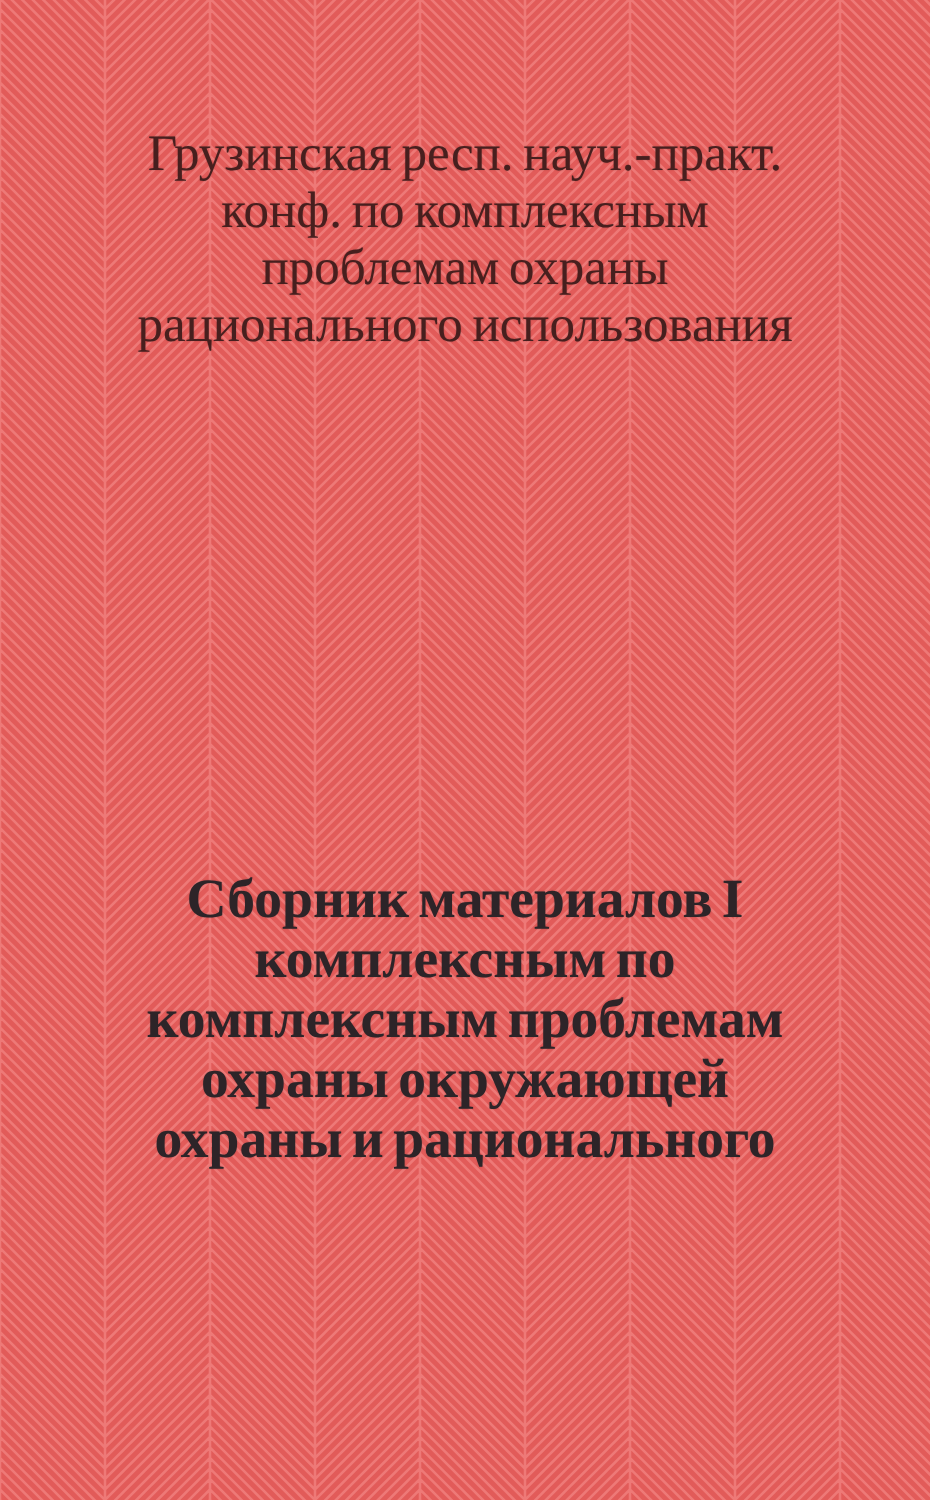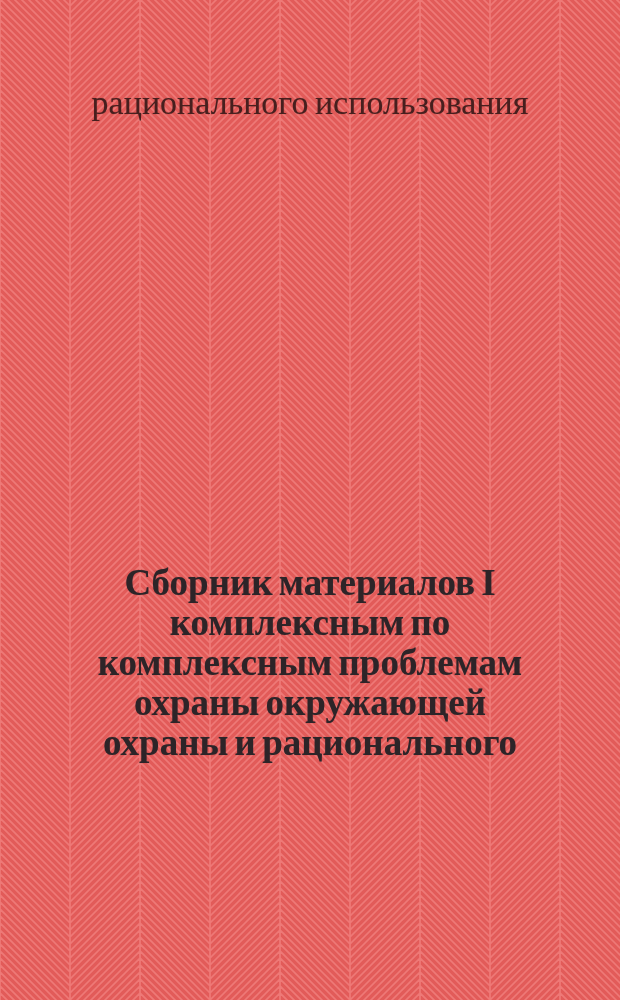--- a/index.html
+++ b/index.html
@@ -34,21 +34,21 @@
   .header{
     top:84px;
     font-size:34px;
     line-height:38px;
     font-weight:400;
     color:var(--header-ink);
     word-spacing:-2px;
     text-shadow:0 0 1px rgba(71,31,30,0.40);
   }
   .title{
-    top:563px;
+    top:580px;
     font-size:37px;
     line-height:40px;
     font-weight:700;
     color:var(--title-ink);
     word-spacing:-3px;
     text-shadow:0 0 1px rgba(45,36,40,0.35);
   }
 </style>
 </head>
 <body>
@@ -58,20 +58,23 @@
   <svg class="bg" width="620" height="1000" aria-hidden="true">
     <defs>
       <pattern id="zz" width="140" height="280" patternUnits="userSpaceOnUse">
         <path id="zzp" d="M-140 -120 l70 70 l0 35 l70 -70 l0 -35 l70 70 l0 35 l70 -70 l0 -35 l70 70 l0 35 l70 -70 l0 -35 M-140 -113 l70 70 l0 35 l70 -70 l0 -35 l70 70 l0 35 l70 -70 l0 -35 l70 70 l0 35 l70 -70 l0 -35 M-140 -106 l70 70 l0 35 l70 -70 l0 -35 l70 70 l0 35 l70 -70 l0 -35 l70 70 l0 35 l70 -70 l0 -35 M-140 -99 l70 70 l0 35 l70 -70 l0 -35 l70 70 l0 35 l70 -70 l0 -35 l70 70 l0 35 l70 -70 l0 -35 M-140 -92 l70 70 l0 35 l70 -70 l0 -35 l70 70 l0 35 l70 -70 l0 -35 l70 70 l0 35 l70 -70 l0 -35 M-140 -85 l70 70 l0 35 l70 -70 l0 -35 l70 70 l0 35 l70 -70 l0 -35 l70 70 l0 35 l70 -70 l0 -35 M-140 -78 l70 70 l0 35 l70 -70 l0 -35 l70 70 l0 35 l70 -70 l0 -35 l70 70 l0 35 l70 -70 l0 -35 M-140 -71 l70 70 l0 35 l70 -70 l0 -35 l70 70 l0 35 l70 -70 l0 -35 l70 70 l0 35 l70 -70 l0 -35 M-140 -64 l70 70 l0 35 l70 -70 l0 -35 l70 70 l0 35 l70 -70 l0 -35 l70 70 l0 35 l70 -70 l0 -35 M-140 -57 l70 70 l0 35 l70 -70 l0 -35 l70 70 l0 35 l70 -70 l0 -35 l70 70 l0 35 l70 -70 l0 -35 M-140 -50 l70 70 l0 35 l70 -70 l0 -35 l70 70 l0 35 l70 -70 l0 -35 l70 70 l0 35 l70 -70 l0 -35 M-140 -43 l70 70 l0 35 l70 -70 l0 -35 l70 70 l0 35 l70 -70 l0 -35 l70 70 l0 35 l70 -70 l0 -35 M-140 -36 l70 70 l0 35 l70 -70 l0 -35 l70 70 l0 35 l70 -70 l0 -35 l70 70 l0 35 l70 -70 l0 -35 M-140 -29 l70 70 l0 35 l70 -70 l0 -35 l70 70 l0 35 l70 -70 l0 -35 l70 70 l0 35 l70 -70 l0 -35 M-140 -22 l70 70 l0 35 l70 -70 l0 -35 l70 70 l0 35 l70 -70 l0 -35 l70 70 l0 35 l70 -70 l0 -35 M-140 -15 l70 70 l0 35 l70 -70 l0 -35 l70 70 l0 35 l70 -70 l0 -35 l70 70 l0 35 l70 -70 l0 -35 M-140 -8 l70 70 l0 35 l70 -70 l0 -35 l70 70 l0 35 l70 -70 l0 -35 l70 70 l0 35 l70 -70 l0 -35 M-140 -1 l70 70 l0 35 l70 -70 l0 -35 l70 70 l0 35 l70 -70 l0 -35 l70 70 l0 35 l70 -70 l0 -35 M-140 6 l70 70 l0 35 l70 -70 l0 -35 l70 70 l0 35 l70 -70 l0 -35 l70 70 l0 35 l70 -70 l0 -35 M-140 13 l70 70 l0 35 l70 -70 l0 -35 l70 70 l0 35 l70 -70 l0 -35 l70 70 l0 35 l70 -70 l0 -35 M-140 20 l70 70 l0 35 l70 -70 l0 -35 l70 70 l0 35 l70 -70 l0 -35 l70 70 l0 35 l70 -70 l0 -35 M-140 27 l70 70 l0 35 l70 -70 l0 -35 l70 70 l0 35 l70 -70 l0 -35 l70 70 l0 35 l70 -70 l0 -35 M-140 34 l70 70 l0 35 l70 -70 l0 -35 l70 70 l0 35 l70 -70 l0 -35 l70 70 l0 35 l70 -70 l0 -35 M-140 41 l70 70 l0 35 l70 -70 l0 -35 l70 70 l0 35 l70 -70 l0 -35 l70 70 l0 35 l70 -70 l0 -35 M-140 48 l70 70 l0 35 l70 -70 l0 -35 l70 70 l0 35 l70 -70 l0 -35 l70 70 l0 35 l70 -70 l0 -35 M-140 55 l70 70 l0 35 l70 -70 l0 -35 l70 70 l0 35 l70 -70 l0 -35 l70 70 l0 35 l70 -70 l0 -35 M-140 62 l70 70 l0 35 l70 -70 l0 -35 l70 70 l0 35 l70 -70 l0 -35 l70 70 l0 35 l70 -70 l0 -35 M-140 69 l70 70 l0 35 l70 -70 l0 -35 l70 70 l0 35 l70 -70 l0 -35 l70 70 l0 35 l70 -70 l0 -35 M-140 76 l70 70 l0 35 l70 -70 l0 -35 l70 70 l0 35 l70 -70 l0 -35 l70 70 l0 35 l70 -70 l0 -35 M-140 83 l70 70 l0 35 l70 -70 l0 -35 l70 70 l0 35 l70 -70 l0 -35 l70 70 l0 35 l70 -70 l0 -35 M-140 90 l70 70 l0 35 l70 -70 l0 -35 l70 70 l0 35 l70 -70 l0 -35 l70 70 l0 35 l70 -70 l0 -35 M-140 97 l70 70 l0 35 l70 -70 l0 -35 l70 70 l0 35 l70 -70 l0 -35 l70 70 l0 35 l70 -70 l0 -35 M-140 104 l70 70 l0 35 l70 -70 l0 -35 l70 70 l0 35 l70 -70 l0 -35 l70 70 l0 35 l70 -70 l0 -35 M-140 111 l70 70 l0 35 l70 -70 l0 -35 l70 70 l0 35 l70 -70 l0 -35 l70 70 l0 35 l70 -70 l0 -35 M-140 118 l70 70 l0 35 l70 -70 l0 -35 l70 70 l0 35 l70 -70 l0 -35 l70 70 l0 35 l70 -70 l0 -35 M-140 125 l70 70 l0 35 l70 -70 l0 -35 l70 70 l0 35 l70 -70 l0 -35 l70 70 l0 35 l70 -70 l0 -35 M-140 132 l70 70 l0 35 l70 -70 l0 -35 l70 70 l0 35 l70 -70 l0 -35 l70 70 l0 35 l70 -70 l0 -35 M-140 139 l70 70 l0 35 l70 -70 l0 -35 l70 70 l0 35 l70 -70 l0 -35 l70 70 l0 35 l70 -70 l0 -35 M-140 146 l70 70 l0 35 l70 -70 l0 -35 l70 70 l0 35 l70 -70 l0 -35 l70 70 l0 35 l70 -70 l0 -35 M-140 153 l70 70 l0 35 l70 -70 l0 -35 l70 70 l0 35 l70 -70 l0 -35 l70 70 l0 35 l70 -70 l0 -35 M-140 160 l70 70 l0 35 l70 -70 l0 -35 l70 70 l0 35 l70 -70 l0 -35 l70 70 l0 35 l70 -70 l0 -35 M-140 167 l70 70 l0 35 l70 -70 l0 -35 l70 70 l0 35 l70 -70 l0 -35 l70 70 l0 35 l70 -70 l0 -35 M-140 174 l70 70 l0 35 l70 -70 l0 -35 l70 70 l0 35 l70 -70 l0 -35 l70 70 l0 35 l70 -70 l0 -35 M-140 181 l70 70 l0 35 l70 -70 l0 -35 l70 70 l0 35 l70 -70 l0 -35 l70 70 l0 35 l70 -70 l0 -35 M-140 188 l70 70 l0 35 l70 -70 l0 -35 l70 70 l0 35 l70 -70 l0 -35 l70 70 l0 35 l70 -70 l0 -35 M-140 195 l70 70 l0 35 l70 -70 l0 -35 l70 70 l0 35 l70 -70 l0 -35 l70 70 l0 35 l70 -70 l0 -35 M-140 202 l70 70 l0 35 l70 -70 l0 -35 l70 70 l0 35 l70 -70 l0 -35 l70 70 l0 35 l70 -70 l0 -35 M-140 209 l70 70 l0 35 l70 -70 l0 -35 l70 70 l0 35 l70 -70 l0 -35 l70 70 l0 35 l70 -70 l0 -35 M-140 216 l70 70 l0 35 l70 -70 l0 -35 l70 70 l0 35 l70 -70 l0 -35 l70 70 l0 35 l70 -70 l0 -35 M-140 223 l70 70 l0 35 l70 -70 l0 -35 l70 70 l0 35 l70 -70 l0 -35 l70 70 l0 35 l70 -70 l0 -35 M-140 230 l70 70 l0 35 l70 -70 l0 -35 l70 70 l0 35 l70 -70 l0 -35 l70 70 l0 35 l70 -70 l0 -35 M-140 237 l70 70 l0 35 l70 -70 l0 -35 l70 70 l0 35 l70 -70 l0 -35 l70 70 l0 35 l70 -70 l0 -35 M-140 244 l70 70 l0 35 l70 -70 l0 -35 l70 70 l0 35 l70 -70 l0 -35 l70 70 l0 35 l70 -70 l0 -35 M-140 251 l70 70 l0 35 l70 -70 l0 -35 l70 70 l0 35 l70 -70 l0 -35 l70 70 l0 35 l70 -70 l0 -35 M-140 258 l70 70 l0 35 l70 -70 l0 -35 l70 70 l0 35 l70 -70 l0 -35 l70 70 l0 35 l70 -70 l0 -35 M-140 265 l70 70 l0 35 l70 -70 l0 -35 l70 70 l0 35 l70 -70 l0 -35 l70 70 l0 35 l70 -70 l0 -35 M-140 272 l70 70 l0 35 l70 -70 l0 -35 l70 70 l0 35 l70 -70 l0 -35 l70 70 l0 35 l70 -70 l0 -35 M-140 279 l70 70 l0 35 l70 -70 l0 -35 l70 70 l0 35 l70 -70 l0 -35 l70 70 l0 35 l70 -70 l0 -35 M-140 286 l70 70 l0 35 l70 -70 l0 -35 l70 70 l0 35 l70 -70 l0 -35 l70 70 l0 35 l70 -70 l0 -35 M-140 293 l70 70 l0 35 l70 -70 l0 -35 l70 70 l0 35 l70 -70 l0 -35 l70 70 l0 35 l70 -70 l0 -35 M-140 300 l70 70 l0 35 l70 -70 l0 -35 l70 70 l0 35 l70 -70 l0 -35 l70 70 l0 35 l70 -70 l0 -35 M-140 307 l70 70 l0 35 l70 -70 l0 -35 l70 70 l0 35 l70 -70 l0 -35 l70 70 l0 35 l70 -70 l0 -35 M-140 314 l70 70 l0 35 l70 -70 l0 -35 l70 70 l0 35 l70 -70 l0 -35 l70 70 l0 35 l70 -70 l0 -35 M-140 321 l70 70 l0 35 l70 -70 l0 -35 l70 70 l0 35 l70 -70 l0 -35 l70 70 l0 35 l70 -70 l0 -35 M-140 328 l70 70 l0 35 l70 -70 l0 -35 l70 70 l0 35 l70 -70 l0 -35 l70 70 l0 35 l70 -70 l0 -35 M-140 335 l70 70 l0 35 l70 -70 l0 -35 l70 70 l0 35 l70 -70 l0 -35 l70 70 l0 35 l70 -70 l0 -35 M-140 342 l70 70 l0 35 l70 -70 l0 -35 l70 70 l0 35 l70 -70 l0 -35 l70 70 l0 35 l70 -70 l0 -35 M-140 349 l70 70 l0 35 l70 -70 l0 -35 l70 70 l0 35 l70 -70 l0 -35 l70 70 l0 35 l70 -70 l0 -35 M-140 356 l70 70 l0 35 l70 -70 l0 -35 l70 70 l0 35 l70 -70 l0 -35 l70 70 l0 35 l70 -70 l0 -35 M-140 363 l70 70 l0 35 l70 -70 l0 -35 l70 70 l0 35 l70 -70 l0 -35 l70 70 l0 35 l70 -70 l0 -35 M-140 370 l70 70 l0 35 l70 -70 l0 -35 l70 70 l0 35 l70 -70 l0 -35 l70 70 l0 35 l70 -70 l0 -35 M-140 377 l70 70 l0 35 l70 -70 l0 -35 l70 70 l0 35 l70 -70 l0 -35 l70 70 l0 35 l70 -70 l0 -35 M-140 384 l70 70 l0 35 l70 -70 l0 -35 l70 70 l0 35 l70 -70 l0 -35 l70 70 l0 35 l70 -70 l0 -35 M-140 391 l70 70 l0 35 l70 -70 l0 -35 l70 70 l0 35 l70 -70 l0 -35 l70 70 l0 35 l70 -70 l0 -35 M-140 398 l70 70 l0 35 l70 -70 l0 -35 l70 70 l0 35 l70 -70 l0 -35 l70 70 l0 35 l70 -70 l0 -35 "></path>
       </pattern>
     </defs>
     <rect width="620" height="1000" fill="url(#zz)"></rect>
   </svg>
 
   <div class="text-block header">
+    <div>Грузинская респ. науч.-практ.</div>
+    <div>конф. по комплексным</div>
+    <div>проблемам охраны</div>
     <div>рационального использования</div>
   </div>
 
   <div class="text-block title">
     <div>Сборник материалов I</div>
     <div>комплексным по</div>
     <div>комплексным проблемам</div>
     <div>охраны окружающей</div>
     <div>охраны и рационального</div>
   </div>

